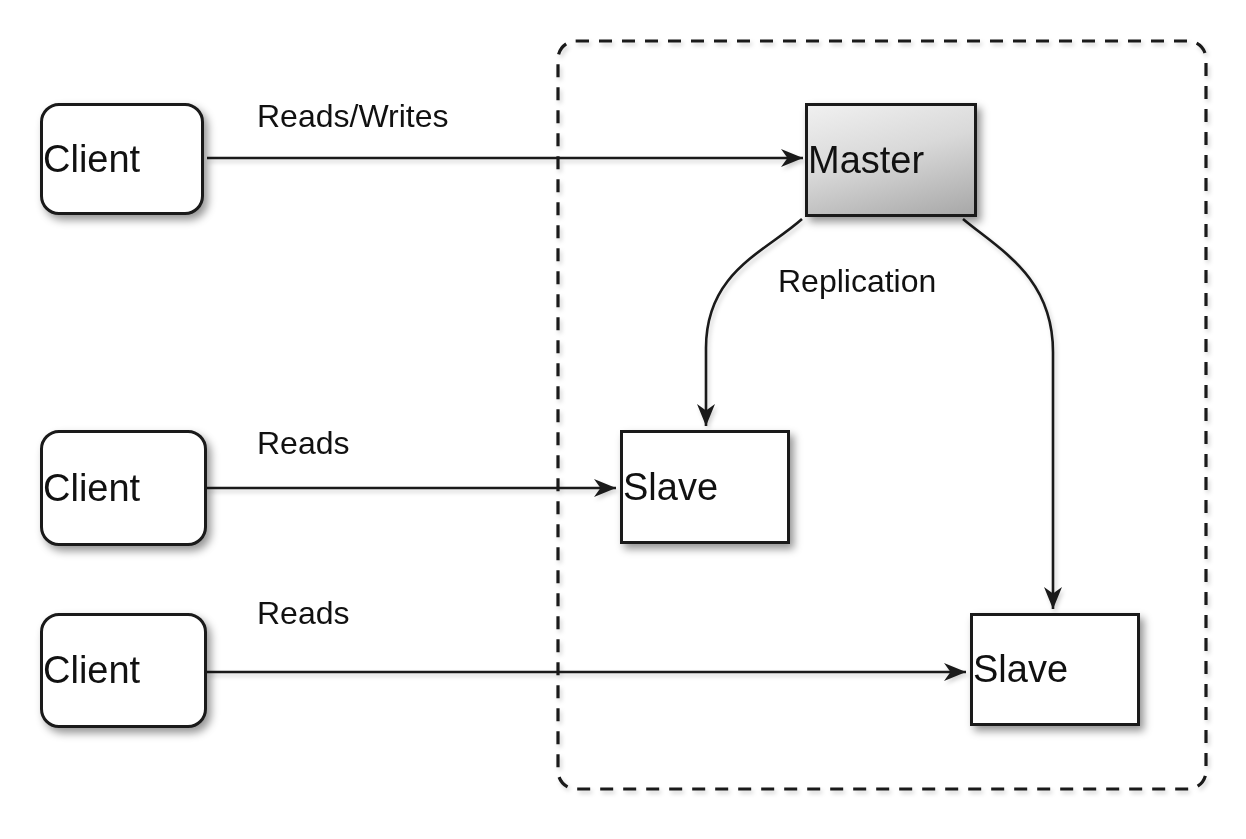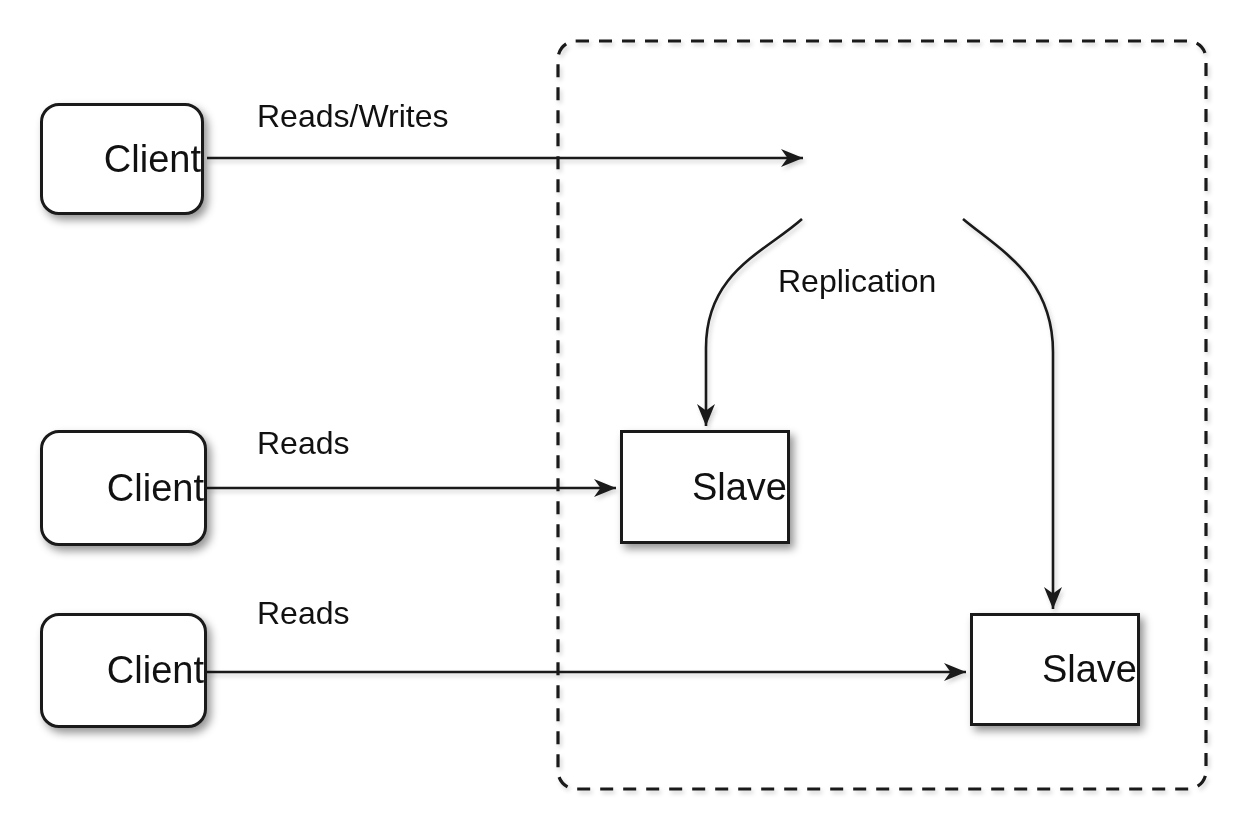--- a/index.html
+++ b/index.html
@@ -27,21 +27,21 @@
   svg.connectors path.edge{
     fill:none;stroke:var(--stroke);stroke-width:2.6;
   }
   svg.connectors rect.boundary{
     fill:none;stroke:var(--stroke);stroke-width:3.2;
     stroke-dasharray:13 10;
   }
   #arrowhead-poly{fill:var(--stroke);}
   .node{
     position:absolute;
-    display:flex;align-items:center;justify-content:flex-end;
+    display:flex;align-items:center;justify-content:flex-start;
     background:var(--box-fill);
     border:3px solid var(--stroke);
     box-sizing:border-box;
     font-size:38px;
     letter-spacing:0px;
     box-shadow:4px 5px 8px rgba(0,0,0,0.42);
   }
   .node.rounded{border-radius:19px;}
   .node.master{
     background:linear-gradient(165deg,
@@ -97,20 +97,23 @@
   </div>
 
   <div class="node rounded client2">
     <span>Client</span>
   </div>
 
   <div class="node rounded client3">
     <span>Client</span>
   </div>
 
+  <div class="node master">
+    <span>Master</span>
+  </div>
 
   <div class="node slave1">
     <span>Slave</span>
   </div>
 
   <div class="node slave2">
     <span>Slave</span>
   </div>
 
   <div class="edge-label lbl-reads-writes">Reads/Writes</div>

